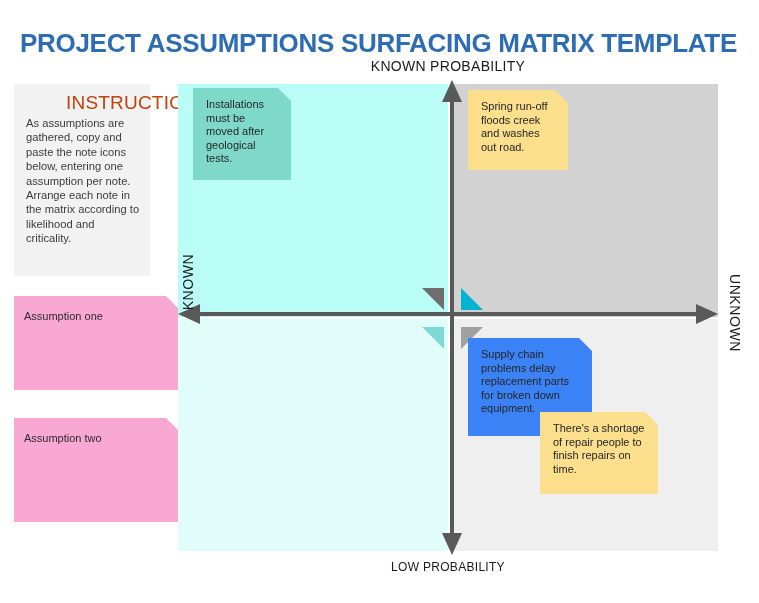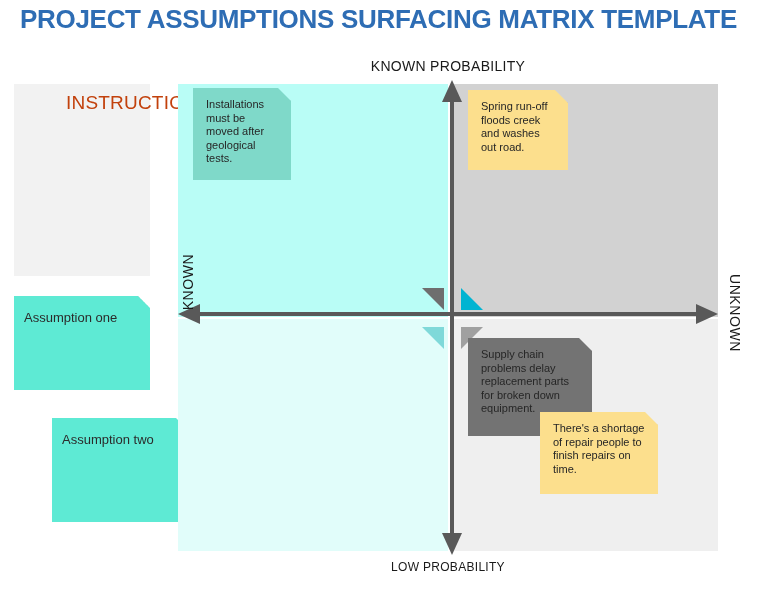--- a/index.html
+++ b/index.html
@@ -7,21 +7,21 @@
     width:759px;height:603px;
     background:#ffffff;
     font-family:"Liberation Sans", sans-serif;
     position:relative;
     overflow:hidden;
     -webkit-font-smoothing:antialiased;
   }
   
   #page-title{
     position:absolute;
-    left:20px; top:4px;
+    left:20px; top:28px;
     width:720px;
     font-size:26px;
     font-weight:bold;
     letter-spacing:-0.3px;
     color:#2e6db4;
     font-family:"Liberation Sans", sans-serif;
     white-space:nowrap;
   }
   
   #instructions-panel{
@@ -42,30 +42,30 @@
   }
   #instructions-body{
     font-size:11.2px;
     line-height:14.4px;
     color:#3b3b3b;
   }
   
   .palette-note{
     position:absolute;
     left:14px;
-    width:136px;
-    background:#5eead4;
+    width:164px;
+    background:#f9a8d4;
     color:#2b2b2b;
-    font-size:13px;
+    font-size:11px;
     box-sizing:border-box;
     padding:14px 10px 10px 10px;
     clip-path:polygon(0 0, calc(100% - 12px) 0, 100% 12px, 100% 100%, 0 100%);
   }
   #palette-note-1{ top:296px; height:94px; }
-  #palette-note-2{ top:418px; height:104px;margin-left:38px; }
+  #palette-note-2{ top:418px; height:104px; }
   .note-fold{
     position:absolute;
     top:0; right:0;
     width:12px;height:12px;
     background:linear-gradient(225deg, rgba(0,0,0,0.10) 0%, rgba(0,0,0,0.10) 50%, transparent 50%);
   }
   
   #matrix{
     position:absolute;
     left:178px; top:84px;
@@ -119,30 +119,31 @@
     box-sizing:border-box;
     font-size:11px;
     line-height:13.5px;
     color:#262626;
     padding:10px 12px 8px 13px;
     clip-path:polygon(0 0, calc(100% - 13px) 0, 100% 13px, 100% 100%, 0 100%);
     box-shadow:2px 2px 3px rgba(0,0,0,0.13);
   }
   #sticky-installations{ left:193px; top:88px;  width:98px;  height:92px;  background:#7fd9c9; }
   #sticky-spring-runoff{ left:468px; top:90px;  width:100px; height:80px;  background:#fcdf8d; }
-  #sticky-supply-chain { left:468px; top:338px; width:124px; height:98px;  background:#737373; }
+  #sticky-supply-chain { left:468px; top:338px; width:124px; height:98px;  background:#3b82f6; }
   #sticky-repair-people{ left:540px; top:412px; width:118px; height:82px;  background:#fcdf8d; }
 </style>
 </head>
 <body>
 
 <div id="page-title">PROJECT ASSUMPTIONS SURFACING MATRIX TEMPLATE</div>
 
 <div id="instructions-panel">
   <div id="instructions-heading">INSTRUCTIONS:</div>
+  <div id="instructions-body">As assumptions are gathered, copy and paste the note icons below, entering one assumption per note. Arrange each note in the matrix according to likelihood and criticality.</div>
 </div>
 
 <div class="palette-note" id="palette-note-1">
   <span>Assumption one</span>
   <span class="note-fold"></span>
 </div>
 <div class="palette-note" id="palette-note-2">
   <span>Assumption two</span>
   <span class="note-fold"></span>
 </div>

